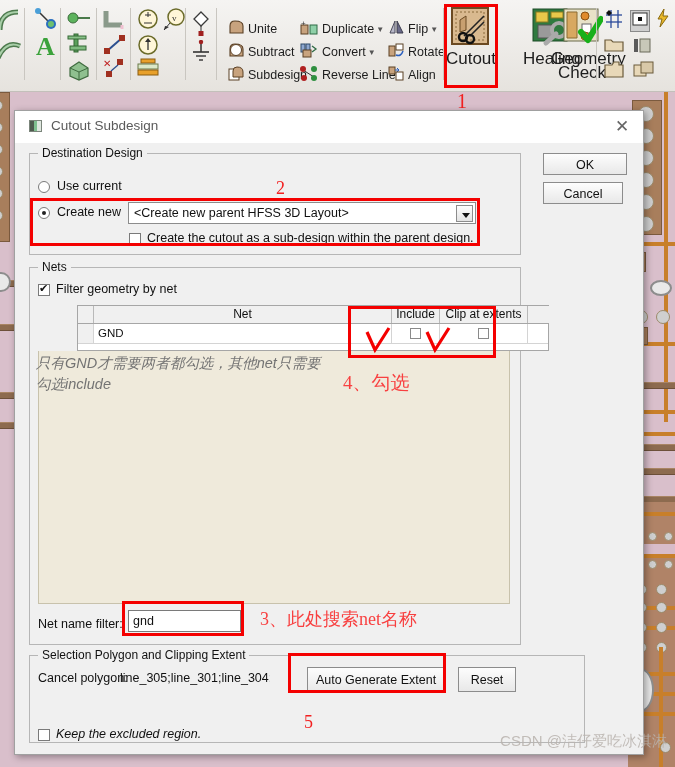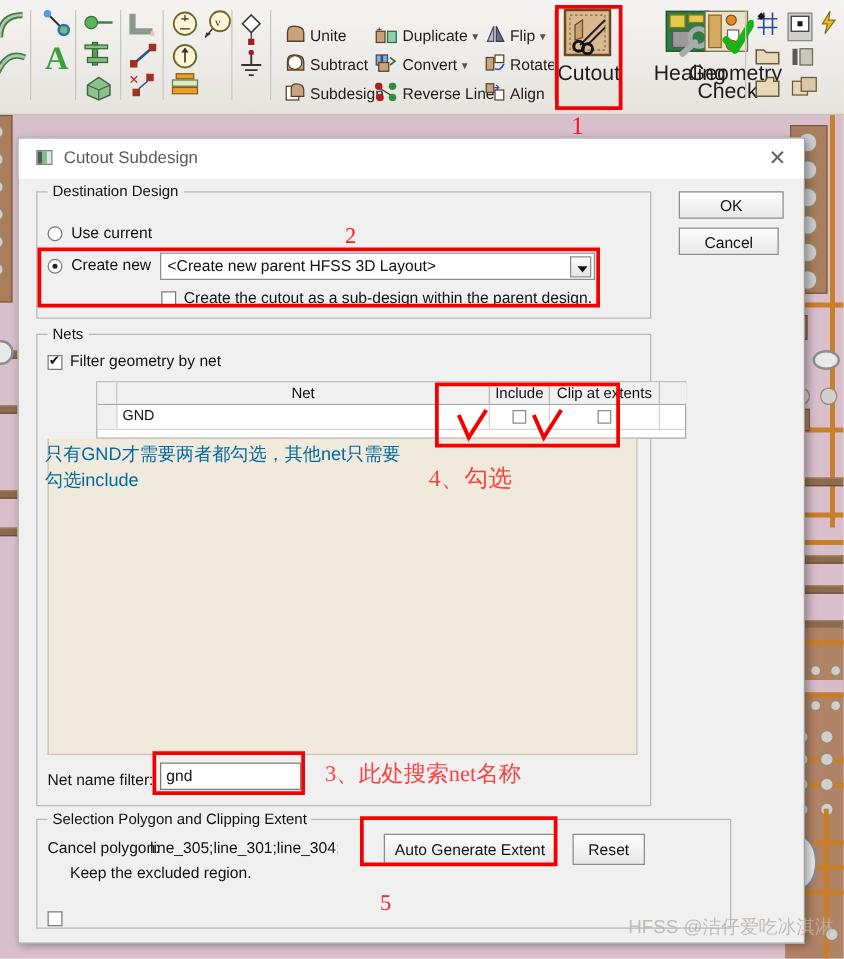--- a/index.html
+++ b/index.html
@@ -68,22 +68,22 @@
 
   
   .netgrid { position:absolute; background:#fff; border:1px solid #a6a6a6; }
   .gridhdr { position:absolute; left:0; top:0; height:18px; width:100%; background:#f0f0f0; border-bottom:1px solid #a6a6a6; }
   .hcell { position:absolute; top:0; height:17px; font-size:12px; color:#111; text-align:center; line-height:17px; border-right:1px solid #b9b9b9; background:#f0f0f0; }
   .rcell { position:absolute; height:19px; font-size:11.5px; color:#111; line-height:19px; border-right:1px solid #d4d4d4; }
   .gridrow { position:absolute; left:0; height:20px; width:100%; border-bottom:1px solid #d4d4d4; }
   .cellchk { position:absolute; width:11px; height:11px; background:#fff; border:1px solid #8a8a8a; }
   .listarea { position:absolute; background:#efeadb; }
 
-  .cn { position:absolute; color:#0369a1; font-size:14.5px; white-space:nowrap;
-    font-family:"Liberation Sans", sans-serif; }
+  .cn { position:absolute; color:#737373; font-size:14.5px; white-space:nowrap;
+    font-family:"Liberation Sans", sans-serif;font-style:italic; }
   .cnserif { position:absolute; color:#f84040; font-size:16px; white-space:nowrap; font-family:"Liberation Serif", serif; }
 
   #watermark { position:absolute; right:8px; bottom:16px; font-size:15px; color:#b9b3ae; opacity:.85; white-space:nowrap; }
 </style>
 </head>
 <body>
 
 <div id="pcb-canvas">
 
   <div class="copper-blk" style="left:-12px; top:0; width:22px; height:150px;"></div>
@@ -489,21 +489,21 @@
   </div>
 
   <div class="group" style="left:14px; top:544px; width:556px; height:88px;">
     <span class="gl">Selection Polygon and Clipping Extent</span>
   </div>
   <div class="lab" style="left:23px; top:560px;">Cancel polygon:</div>
   <div class="lab" style="left:105px; top:560px; width:150px; overflow:hidden;">line_305;line_301;line_304;line_30</div>
   <div class="btn" style="left:292px; top:556px; width:138px; height:25px; line-height:25px;">Auto Generate Extent</div>
   <div class="btn" style="left:443px; top:556px; width:58px; height:25px; line-height:25px;">Reset</div>
   <div class="chk" style="left:23px; top:618px;"></div>
-  <div class="lab" style="left:41px; top:580px;">Keep the excluded region.</div>
+  <div class="lab" style="left:41px; top:616px;font-style:italic;">Keep the excluded region.</div>
 </div>
 
 <div class="rednum" style="left:276px; top:178px; font-size:18px;">2</div>
 <div class="redbox" style="left:30px; top:198px; width:450px; height:48px;"></div>
 
 <div class="redbox" style="left:348px; top:306px; width:148px; height:52px;"></div>
 
 <svg style="position:absolute; left:365px; top:326px;" width="30" height="30">
   <path d="M2 6 L10 24 L24 2" stroke="#f40000" stroke-width="3.2" fill="none"></path>
 </svg>
@@ -514,13 +514,13 @@
 <div class="cn" style="left:36px; top:354px;">只有GND才需要两者都勾选，其他net只需要</div>
 <div class="cn" style="left:36px; top:375px;">勾选include</div>
 <div class="cnserif" style="left:343px; top:370px; font-size:19px;">4、勾选</div>
 
 <div class="redbox" style="left:122px; top:601px; width:122px; height:35px;"></div>
 <div class="cnserif" style="left:260px; top:607px; font-size:18px;">3、此处搜索net名称</div>
 
 <div class="redbox" style="left:288px; top:653px; width:158px; height:40px;"></div>
 <div class="rednum" style="left:304px; top:712px; font-size:18px;">5</div>
 
-<div id="watermark">HFSS @洁仔爱吃冰淇淋</div>
+<div id="watermark">CSDN @洁仔爱吃冰淇淋</div>
 
 </body></html>

